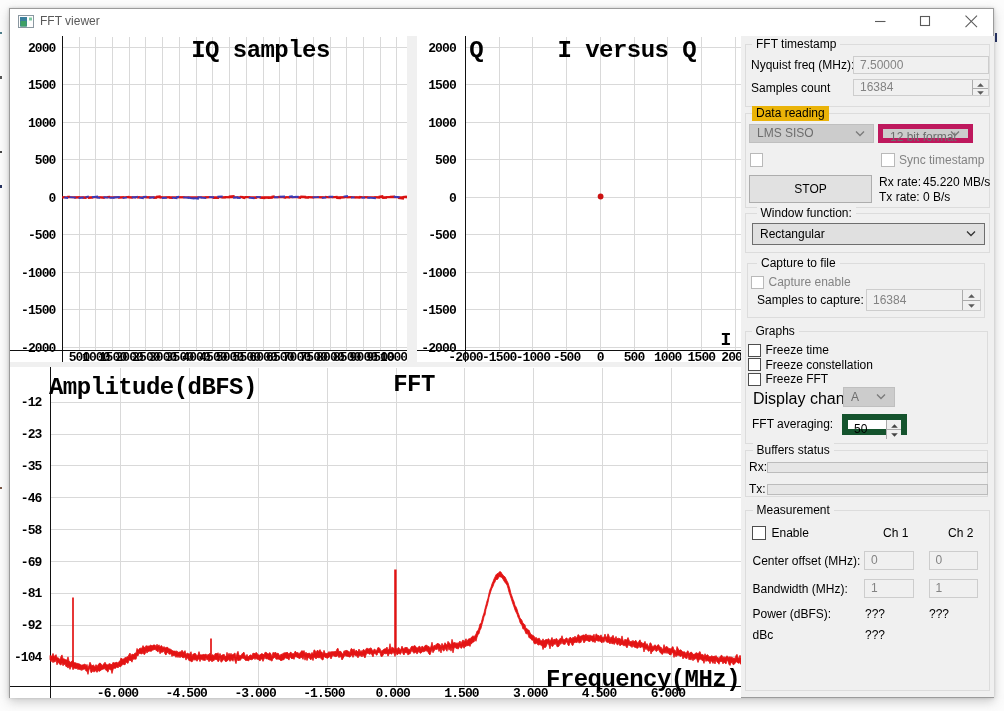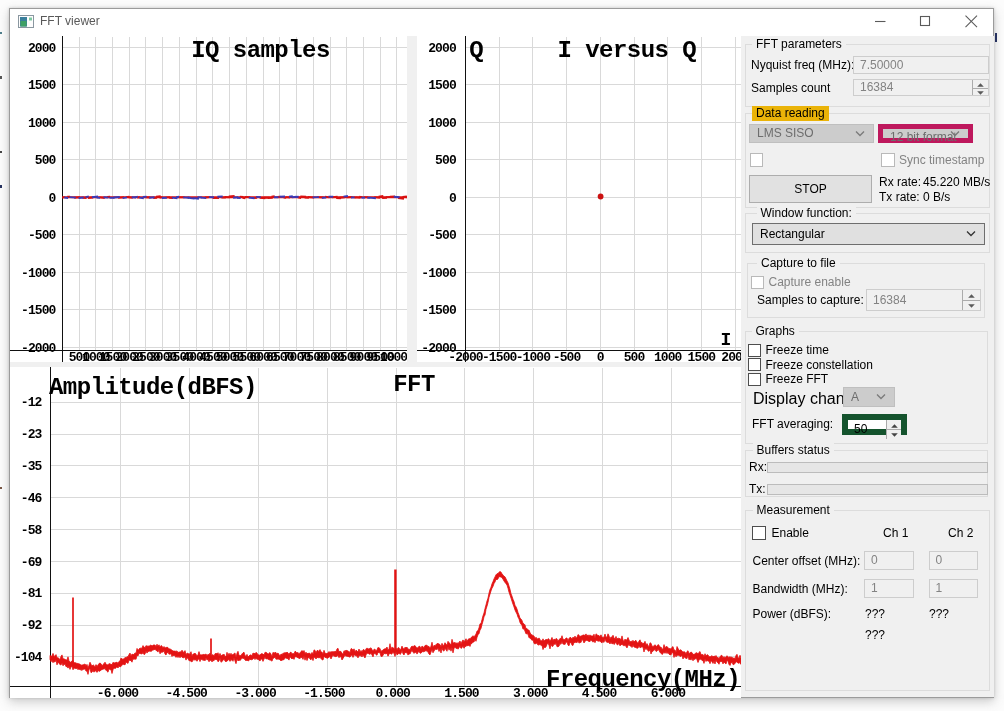--- a/index.html
+++ b/index.html
@@ -278,21 +278,21 @@
       <text x="451.5" y="329.5" text-anchor="middle" style="font-family:'Liberation Mono',monospace;font-weight:bold;font-size:13px;letter-spacing:-0.9px;fill:#000">1.500</text>
       <text x="520.3" y="329.5" text-anchor="middle" style="font-family:'Liberation Mono',monospace;font-weight:bold;font-size:13px;letter-spacing:-0.9px;fill:#000">3.000</text>
       <text x="589.1" y="329.5" text-anchor="middle" style="font-family:'Liberation Mono',monospace;font-weight:bold;font-size:13px;letter-spacing:-0.9px;fill:#000">4.500</text>
       <text x="657.9" y="329.5" text-anchor="middle" style="font-family:'Liberation Mono',monospace;font-weight:bold;font-size:13px;letter-spacing:-0.9px;fill:#000">6.000</text>
 <text x="39.0" y="26.5" style="font-family:'Liberation Mono',monospace;font-weight:bold;font-size:24px;letter-spacing:-0.55px;fill:#000">Amplitude(dBFS)</text>
 <text x="404.0" y="23.5" text-anchor="middle" style="font-family:'Liberation Mono',monospace;font-weight:bold;font-size:24px;letter-spacing:-0.55px;fill:#000">FFT</text>
 <text x="730.0" y="318.5" text-anchor="end" style="font-family:'Liberation Mono',monospace;font-weight:bold;font-size:24px;letter-spacing:-0.55px;fill:#000">Frequency(MHz)</text>
 </svg>
 <div style="position:absolute;left:734px;top:27px;width:250px;height:661px;background:#f0f0f0"></div>
 <div style="position:absolute;left:735.0px;top:35.0px;width:245.0px;height:63.0px;border:1px solid #dcdcdc;box-sizing:border-box"></div>
-    <div style="position:absolute;left:742.0px;top:27.5px;height:15px;line-height:15px;background:#f0f0f0;padding:0 4px;font-size:12px;color:#000;white-space:nowrap">FFT parameters</div>
+    <div style="position:absolute;left:742.0px;top:27.5px;height:15px;line-height:15px;background:#f0f0f0;padding:0 4px;font-size:12px;color:#000;white-space:nowrap">FFT timestamp</div>
 <div style="position:absolute;left:741.0px;top:47.0px;width:200px;height:18px;line-height:18px;font-size:12px;color:#000;white-space:nowrap">Nyquist freq (MHz):</div>
 <div style="position:absolute;left:843.0px;top:47.0px;width:136.0px;height:17.5px;background:#f0f0f0;border:1px solid #cdcdcd;box-sizing:border-box;font-size:12px;color:#838383;line-height:16px;padding-left:6px">7.50000</div>
 <div style="position:absolute;left:741.0px;top:70.0px;width:200px;height:18px;line-height:18px;font-size:12px;color:#000;white-space:nowrap">Samples count</div>
 <div style="position:absolute;left:843.0px;top:70.0px;width:136.0px;height:17.0px;background:#f0f0f0;border:1px solid #cdcdcd;box-sizing:border-box;font-size:12px;color:#838383">
       <div style="position:absolute;left:6px;top:0;height:15px;line-height:15px">16384</div>
       <div style="position:absolute;right:0;top:0;width:15px;height:15.0px;border-left:1px solid #ababab;background:#f0f0f0">
         <div style="position:absolute;top:0;left:0;right:0;height:50%;border-bottom:1px solid #ababab;text-align:center;line-height:6px"><svg width="7" height="4" viewBox="0 0 7 4">
             <polygon points="3.5,0.3 6.8,3.7 0.2,3.7" fill="#5a5a5a"></polygon>
           </svg></div>
         <div style="position:absolute;bottom:0;left:0;right:0;height:50%;text-align:center;line-height:6px"><svg width="7" height="4" viewBox="0 0 7 4">
@@ -376,19 +376,20 @@
 <div style="position:absolute;left:938.0px;top:515.0px;width:200px;height:18px;line-height:18px;font-size:12px;color:#000;white-space:nowrap">Ch 2</div>
 <div style="position:absolute;left:742.5px;top:543.0px;width:200px;height:18px;line-height:18px;font-size:12px;color:#000;white-space:nowrap">Center offset (MHz):</div>
 <div style="position:absolute;left:854.0px;top:542.0px;width:49.5px;height:18.5px;background:#f0f0f0;border:1px solid #cdcdcd;box-sizing:border-box;font-size:12px;color:#838383;line-height:16px;padding-left:6px">0</div>
 <div style="position:absolute;left:918.5px;top:542.0px;width:49.5px;height:18.5px;background:#f0f0f0;border:1px solid #cdcdcd;box-sizing:border-box;font-size:12px;color:#838383;line-height:16px;padding-left:6px">0</div>
 <div style="position:absolute;left:742.5px;top:571.0px;width:200px;height:18px;line-height:18px;font-size:12px;color:#000;white-space:nowrap">Bandwidth (MHz):</div>
 <div style="position:absolute;left:854.0px;top:570.0px;width:49.5px;height:18.5px;background:#f0f0f0;border:1px solid #cdcdcd;box-sizing:border-box;font-size:12px;color:#838383;line-height:16px;padding-left:6px">1</div>
 <div style="position:absolute;left:918.5px;top:570.0px;width:49.5px;height:18.5px;background:#f0f0f0;border:1px solid #cdcdcd;box-sizing:border-box;font-size:12px;color:#838383;line-height:16px;padding-left:6px">1</div>
 <div style="position:absolute;left:742.5px;top:596.0px;width:200px;height:18px;line-height:18px;font-size:12px;color:#000;white-space:nowrap">Power (dBFS):</div>
 <div style="position:absolute;left:855.0px;top:596.0px;width:200px;height:18px;line-height:18px;font-size:12px;color:#000;white-space:nowrap">???</div>
 <div style="position:absolute;left:919.0px;top:596.0px;width:200px;height:18px;line-height:18px;font-size:12px;color:#000;white-space:nowrap">???</div>
+<div style="position:absolute;left:742.5px;top:617.0px;width:200px;height:18px;line-height:18px;font-size:12px;color:#000;white-space:nowrap">dBc</div>
 <div style="position:absolute;left:855.0px;top:617.0px;width:200px;height:18px;line-height:18px;font-size:12px;color:#000;white-space:nowrap">???</div>
 </div>
 <div style="position:absolute;left:995px;top:33px;width:2px;height:9px;background:#26315f"></div>
 <div style="position:absolute;left:0px;top:32px;width:2px;height:2px;background:#4d7d8a"></div>
 <div style="position:absolute;left:0px;top:76px;width:2px;height:3px;background:#555"></div>
 <div style="position:absolute;left:0px;top:151px;width:2px;height:2px;background:#444"></div>
 <div style="position:absolute;left:0px;top:185px;width:2px;height:3px;background:#26315f"></div>
 <div style="position:absolute;left:0px;top:487px;width:2px;height:2px;background:#754"></div>
 </body></html>

